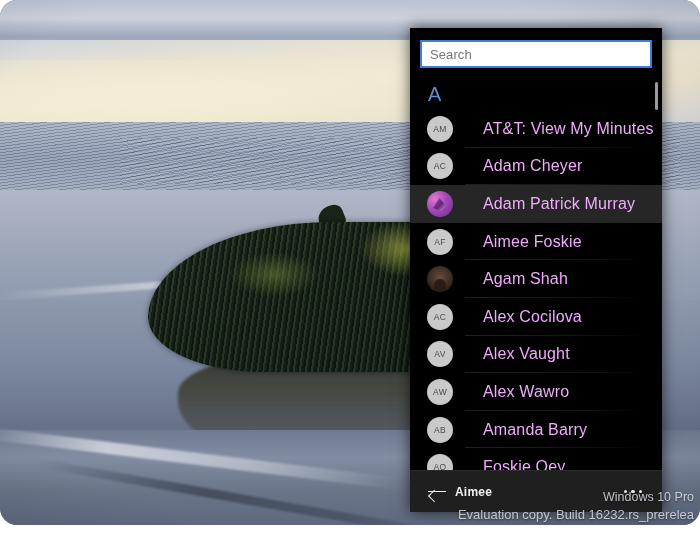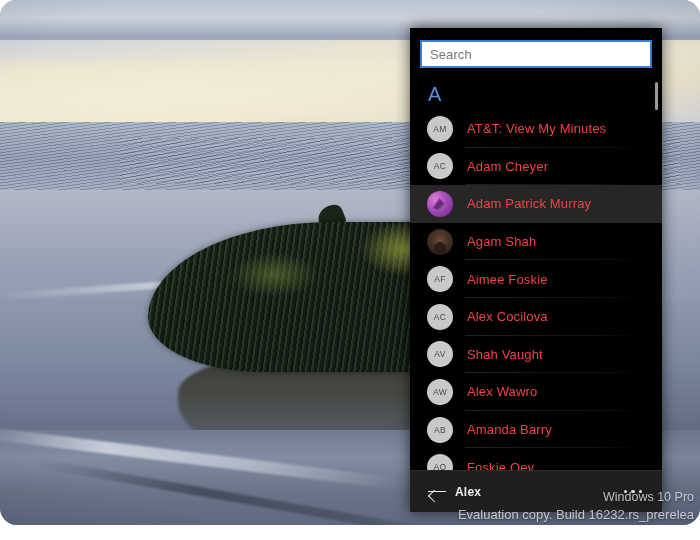--- a/index.html
+++ b/index.html
@@ -209,23 +209,23 @@
   }
   .avatar.photo-person::after {
     content: "";
     position: absolute;
     left: 7px; top: 13px;
     width: 12px; height: 12px;
     border-radius: 50% 50% 0 0;
     background: #2a1d16;
   }
   .contact-name {
-    margin-left: 14px;
-    font-size: 13px;
-    color: #ef4444;
+    margin-left: 30px;
+    font-size: 16px;
+    color: #f0abfc;
     font-weight: 400;
     letter-spacing: .15px;
     white-space: nowrap;
   }
 
   
   .scrollbar-track {
     position: absolute;
     right: 4px; top: 4px;
     width: 3px; height: 372px;
@@ -337,46 +337,46 @@
         <div class="contact-name">Adam Cheyer</div>
         <div class="sep"></div>
       </div>
 
       <div class="contact-row selected">
         <div class="avatar photo-purple"></div>
         <div class="contact-name">Adam Patrick Murray</div>
       </div>
 
       <div class="contact-row">
+        <div class="avatar">
+          <span>AF</span>
+        </div>
+        <div class="contact-name">Aimee Foskie</div>
+        <div class="sep"></div>
+      </div>
+
+      <div class="contact-row">
         <div class="avatar photo-person"></div>
         <div class="contact-name">Agam Shah</div>
         <div class="sep"></div>
       </div>
 
       <div class="contact-row">
         <div class="avatar">
-          <span>AF</span>
-        </div>
-        <div class="contact-name">Aimee Foskie</div>
-        <div class="sep"></div>
-      </div>
-
-      <div class="contact-row">
-        <div class="avatar">
           <span>AC</span>
         </div>
         <div class="contact-name">Alex Cocilova</div>
         <div class="sep"></div>
       </div>
 
       <div class="contact-row">
         <div class="avatar">
           <span>AV</span>
         </div>
-        <div class="contact-name">Shah Vaught</div>
+        <div class="contact-name">Alex Vaught</div>
         <div class="sep"></div>
       </div>
 
       <div class="contact-row">
         <div class="avatar">
           <span>AW</span>
         </div>
         <div class="contact-name">Alex Wawro</div>
         <div class="sep"></div>
       </div>
@@ -396,21 +396,21 @@
         <div class="contact-name">Foskie Oey</div>
       </div>
 
       <div class="scrollbar-track"></div>
       <div class="scrollbar-thumb"></div>
     </div>
 
     <div class="bottom-bar">
       <div class="back-btn">
         <span class="back-arrow"></span>
-        <span class="back-label">Alex</span>
+        <span class="back-label">Aimee</span>
       </div>
       <div class="more-btn">
         <i></i>
         <i></i>
         <i></i>
       </div>
     </div>
   </div>
 
   <div id="watermark">

